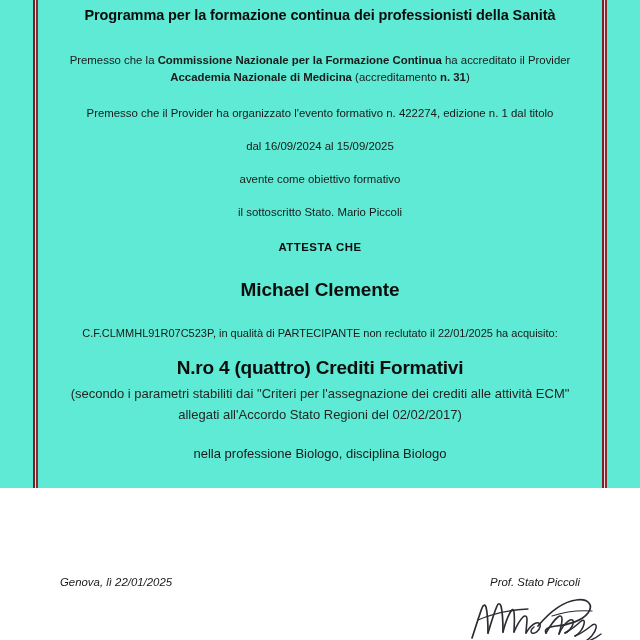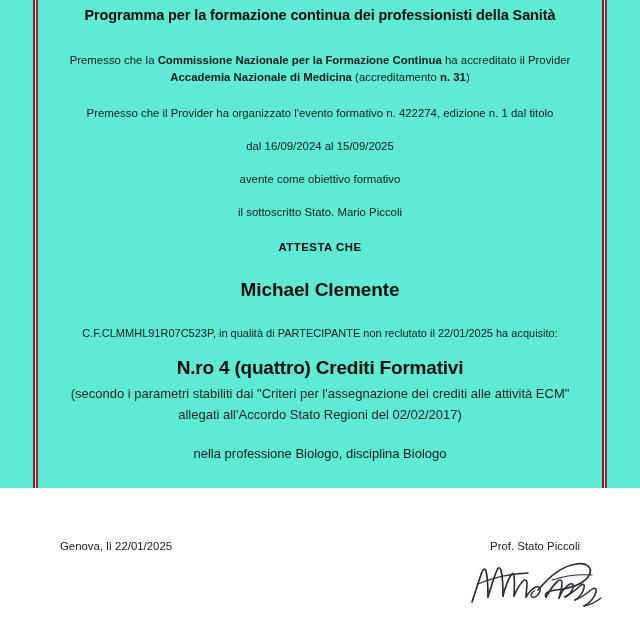--- a/index.html
+++ b/index.html
@@ -154,24 +154,25 @@
     font-size: 13px;
     margin-top: 20px;
     color: #1a1a1a;
   }
 
   
   .footer {
     position: absolute;
     left: 60px;
     right: 60px;
-    top: 540px;
+    top: 576px;
     display: flex;
     justify-content: space-between;
     align-items: flex-start;
+    font-style: italic;
   }
   .footer-left {
     font-size: 11.4px;
     color: #1a1a1a;
     white-space: nowrap;
   }
   .footer-right {
     text-align: center;
     position: relative;
   }

